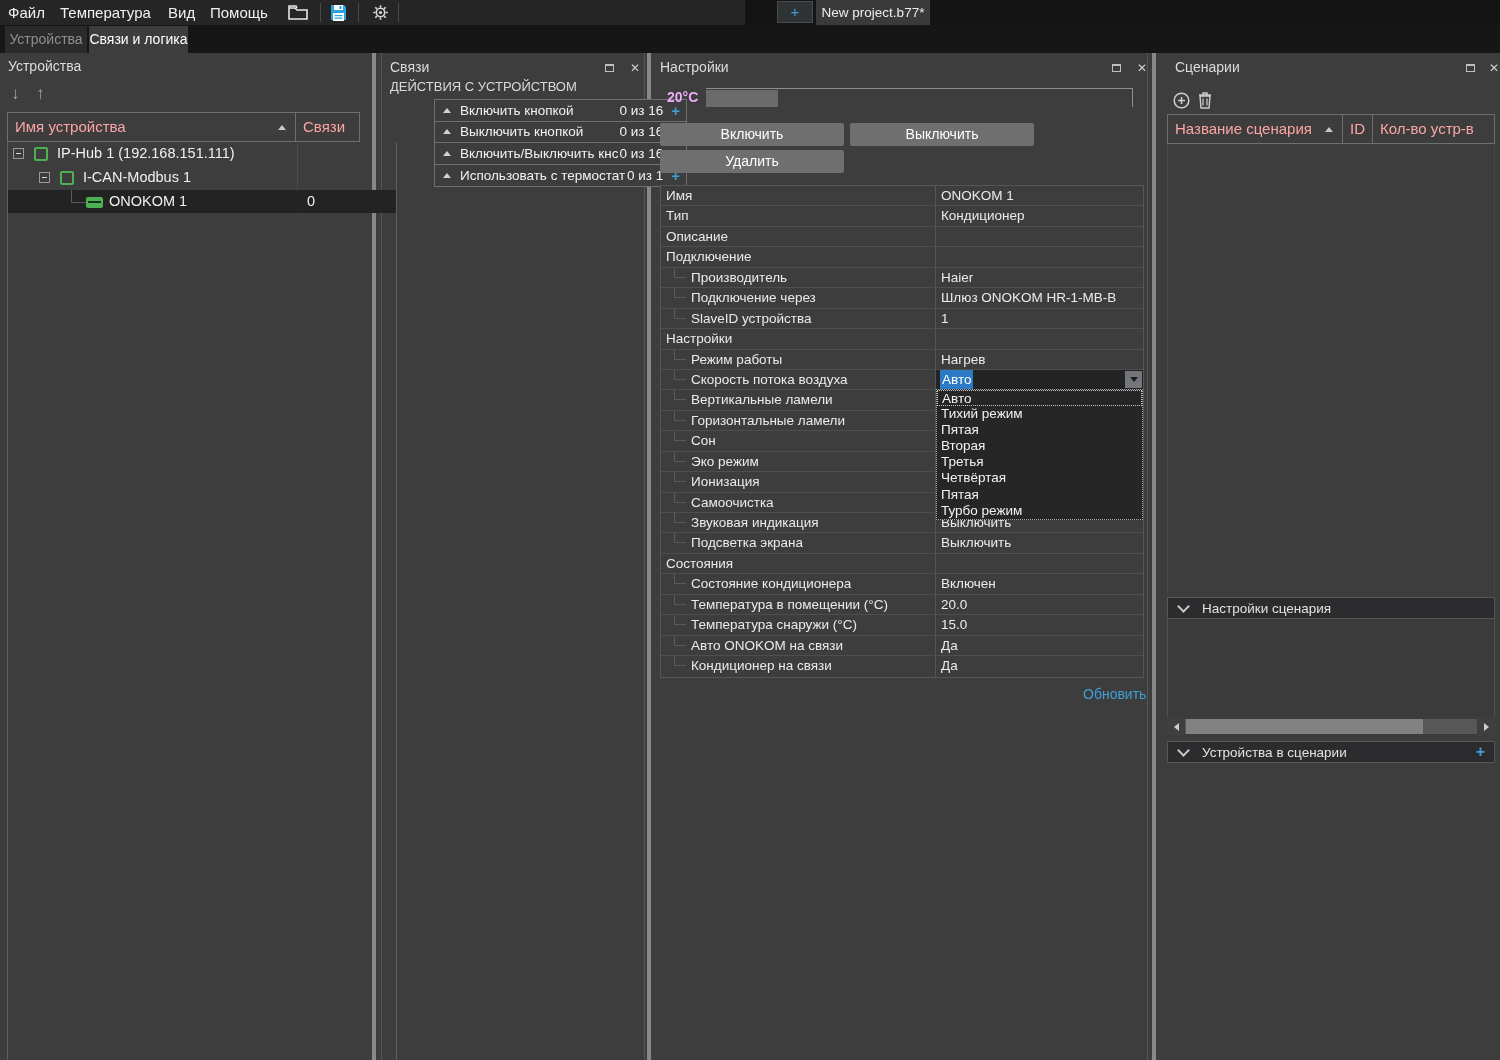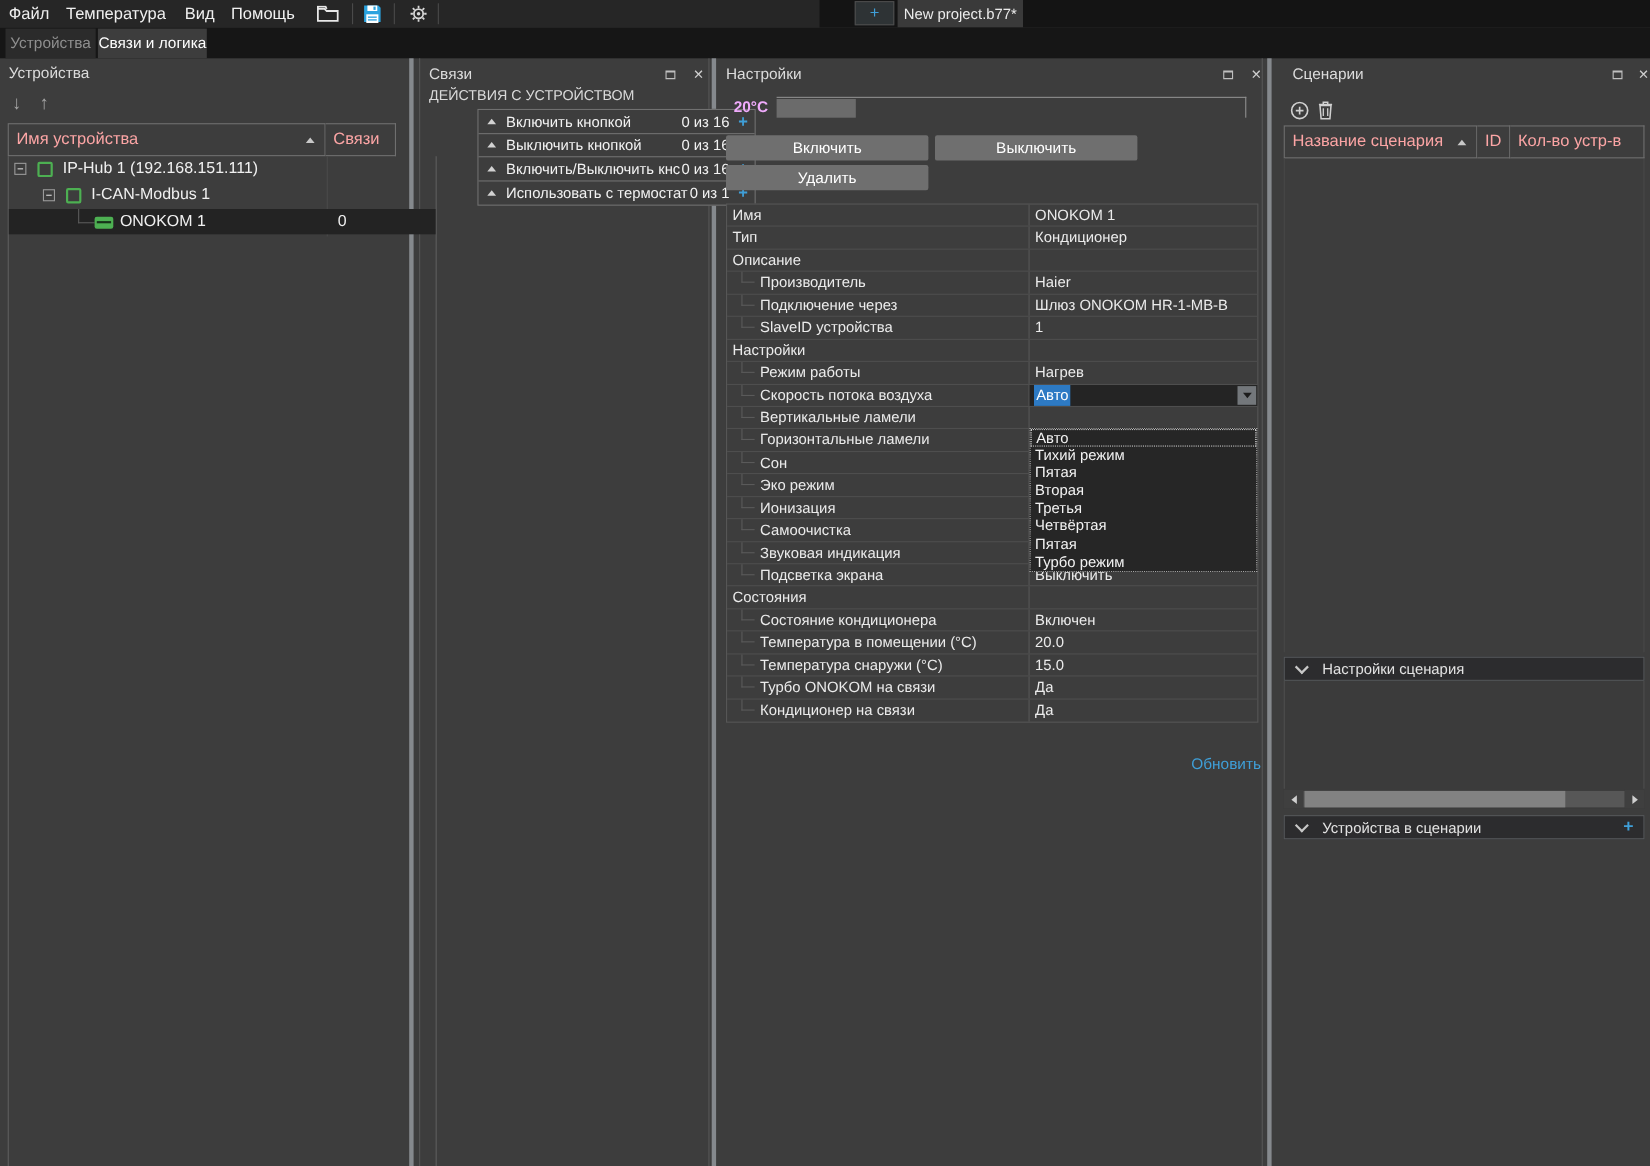--- a/index.html
+++ b/index.html
@@ -262,20 +262,24 @@
         </div>
         <div class="prow">
           <div class="pname top">Тип</div>
           <div class="pval">Кондиционер</div>
         </div>
         <div class="prow">
           <div class="pname top">Описание</div>
           <div class="pval"></div>
         </div>
         <div class="prow">
+          <div class="pname group">Подключение</div>
+          <div class="pval"></div>
+        </div>
+        <div class="prow">
           <div class="pname child">Производитель</div>
           <div class="pval">Haier</div>
         </div>
         <div class="prow">
           <div class="pname child">Подключение через</div>
           <div class="pval">Шлюз ONOKOM HR-1-MB-B</div>
         </div>
         <div class="prow">
           <div class="pname child">SlaveID устройства</div>
           <div class="pval">1</div>
@@ -337,21 +341,21 @@
         </div>
         <div class="prow">
           <div class="pname child">Температура в помещении (°C)</div>
           <div class="pval">20.0</div>
         </div>
         <div class="prow">
           <div class="pname child">Температура снаружи (°C)</div>
           <div class="pval">15.0</div>
         </div>
         <div class="prow">
-          <div class="pname child">Турбо ONOKOM на связи</div>
+          <div class="pname child">Авто ONOKOM на связи</div>
           <div class="pval">Да</div>
         </div>
         <div class="prow">
           <div class="pname child">Кондиционер на связи</div>
           <div class="pval">Да</div>
         </div>
       </div>
     <div id="combo-dropdown">
         <div class="opt focused">Авто</div>
         <div class="opt">Тихий режим</div>

